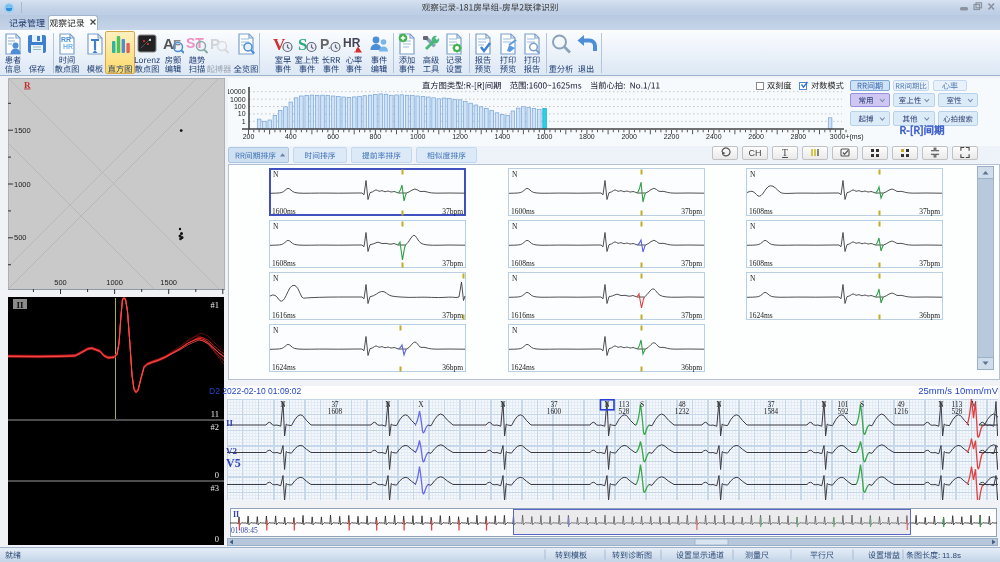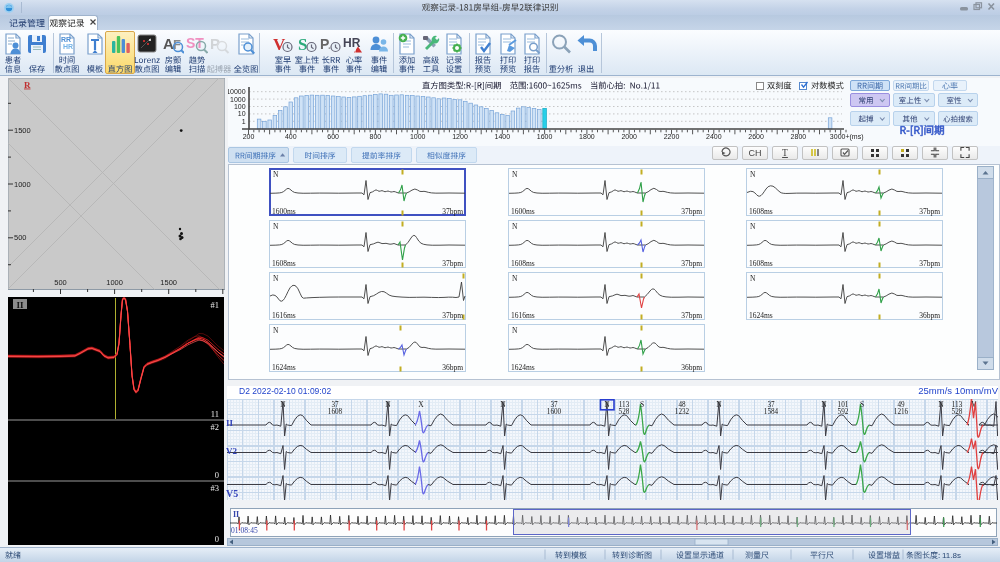--- a/index.html
+++ b/index.html
@@ -953,21 +953,21 @@
     <text x="194" y="46" font-size="7.5" fill="#222" text-anchor="end" font-family="Liberation Serif">36bpm</text>
   </svg>
 <div class="abs" style="left:977px;top:166px;width:17px;height:204px;background:#b8c8dd;border:1px solid #a0b4cc"></div>
 <svg class="abs" style="left:977px;top:166px" width="17" height="204">
     <rect x="0.5" y="0.5" width="16" height="12" fill="#cfdcea" stroke="#9ab0c8" stroke-width="1"></rect>
     <path d="M8.5 5 l-3 3.5h6z" fill="#5c7490"></path>
     <rect x="0.5" y="191.5" width="16" height="12" fill="#cfdcea" stroke="#9ab0c8" stroke-width="1"></rect>
     <path d="M8.5 199 l-3 -3.5h6z" fill="#5c7490"></path>
   </svg>
 <div class="abs" style="left:227px;top:386px;width:771px;height:13px;background:#fff"></div>
-<div class="abs" style="left:239px;top:386px;font-size:8.5px;color:#2244cc;font-family:'Liberation Sans'">D2 2022-02-10 01:09:02</div>
+<div class="abs" style="left:209px;top:386px;font-size:8.5px;color:#2244cc;font-family:'Liberation Sans'">D2 2022-02-10 01:09:02</div>
 <div class="abs" style="left:860px;top:385px;width:138px;text-align:right;font-size:9.5px;color:#2244cc">25mm/s 10mm/mV</div>
 <div class="abs" style="left:227px;top:399px;width:771px;height:101px;background:repeating-linear-gradient(to right,#c6d7ea 0,#c6d7ea 1px,transparent 1px,transparent 15.5px),repeating-linear-gradient(to bottom,#c6d7ea 0,#c6d7ea 1px,transparent 1px,transparent 15.5px),repeating-linear-gradient(to right,#e3ecf5 0,#e3ecf5 1px,transparent 1px,transparent 3.1px),repeating-linear-gradient(to bottom,#e3ecf5 0,#e3ecf5 1px,transparent 1px,transparent 3.1px),linear-gradient(#f4f7fc,#f4f7fc)"></div>
 <svg class="abs" style="left:227px;top:399px" width="771" height="101">
     <path d="M0 26.0 L39.0 26.0 Q42.5 20.6 45.5 26.0 Q48.0 26.5 50.0 26.0 L53.8 27.2 L56.0 2.5 L57.6 37.0 L59.2 25.0 L60.5 26.0 L64.5 26.6 Q71.0 13.0 75.5 16.5 Q79.5 22.0 84.0 26.0 L144.0 26.0 Q147.5 20.6 150.5 26.0 Q153.0 26.5 155.0 26.0 L158.8 27.2 L161.0 2.5 L162.6 37.0 L164.2 25.0 L165.5 26.0 L169.5 26.6 Q176.0 13.0 180.5 16.5 Q184.5 22.0 189.0 26.0 L188.0 26.0 M201.0 26.0 L204.0 26.8 Q211.5 11.5 216.0 16.0 Q220.0 21.5 226.0 26.0 L259.0 26.0 Q262.5 20.6 265.5 26.0 Q268.0 26.5 270.0 26.0 L273.8 27.2 L276.0 2.5 L277.6 37.0 L279.2 25.0 L280.5 26.0 L284.5 26.6 Q291.0 13.0 295.5 16.5 Q299.5 22.0 304.0 26.0 L363.0 26.0 Q366.5 20.6 369.5 26.0 Q372.0 26.5 374.0 26.0 L377.8 27.2 L380.0 2.5 L381.6 37.0 L383.2 25.0 L384.5 26.0 L388.5 26.6 Q395.0 13.0 399.5 16.5 Q403.5 22.0 408.0 26.0 L409.0 26.0 M422.0 26.0 L425.0 26.8 Q432.5 11.5 437.0 16.0 Q441.0 21.5 447.0 26.0 L475.0 26.0 Q478.5 20.6 481.5 26.0 Q484.0 26.5 486.0 26.0 L489.8 27.2 L492.0 2.5 L493.6 37.0 L495.2 25.0 L496.5 26.0 L500.5 26.6 Q507.0 13.0 511.5 16.5 Q515.5 22.0 520.0 26.0 L580.0 26.0 Q583.5 20.6 586.5 26.0 Q589.0 26.5 591.0 26.0 L594.8 27.2 L597.0 2.5 L598.6 37.0 L600.2 25.0 L601.5 26.0 L605.5 26.6 Q612.0 13.0 616.5 16.5 Q620.5 22.0 625.0 26.0 L629.0 26.0 M642.0 26.0 L645.0 26.8 Q652.5 11.5 657.0 16.0 Q661.0 21.5 667.0 26.0 L697.0 26.0 Q700.5 20.6 703.5 26.0 Q706.0 26.5 708.0 26.0 L711.8 27.2 L714.0 2.5 L715.6 37.0 L717.2 25.0 L718.5 26.0 L722.5 26.6 Q729.0 13.0 733.5 16.5 Q737.5 22.0 742.0 26.0 L741.0 26.0 M754.0 26.0 L757.0 26.8 Q764.5 11.5 769.0 16.0 Q773.0 21.5 779.0 26.0 L752.0 26.0 Q755.5 20.6 758.5 26.0 Q761.0 26.5 763.0 26.0 L766.8 27.2 L769.0 2.5 L770.6 37.0 L772.2 25.0 L773.5 26.0 L777.5 26.6 Q784.0 13.0 788.5 16.5 Q792.5 22.0 797.0 26.0 L771 26.0" fill="none" stroke="#3c3c44" stroke-width="1"></path>
     <path d="M188.0 26.0 Q190.5 23.9 192.5 12.0 Q194.0 19.0 195.5 32.0 Q196.5 36.0 198.0 31.0 Q199.5 27.0 201.0 26.0" fill="none" stroke="#6a6ae8" stroke-width="1.3"></path>
     <path d="M409.0 26.0 Q411.5 22.9 413.5 5.0 Q415.0 15.5 416.5 33.2 Q417.5 38.0 419.0 32.0 Q420.5 27.2 422.0 26.0" fill="none" stroke="#3aa848" stroke-width="1.3"></path>
     <path d="M629.0 26.0 Q631.5 22.9 633.5 5.0 Q635.0 15.5 636.5 33.2 Q637.5 38.0 639.0 32.0 Q640.5 27.2 642.0 26.0" fill="none" stroke="#3aa848" stroke-width="1.3"></path>
     <path d="M740.0 26.0 Q742.5 20.6 744.5 -1.0 L746.5 19.2 L748.5 3.1 L750.5 36.5 Q751.5 41.0 753.0 33.5 Q754.5 27.5 756.0 26.0" fill="none" stroke="#e04040" stroke-width="1.3"></path>
     <path d="M0 53.5 L39.0 53.5 Q42.5 49.0 45.5 53.5 Q48.0 54.0 50.0 53.5 L53.8 54.7 L56.0 46.5 L57.6 70.5 L59.2 52.5 L60.5 53.5 L64.5 54.1 Q71.0 44.4 75.5 46.9 Q79.5 50.7 84.0 53.5 L144.0 53.5 Q147.5 49.0 150.5 53.5 Q153.0 54.0 155.0 53.5 L158.8 54.7 L161.0 46.5 L162.6 70.5 L164.2 52.5 L165.5 53.5 L169.5 54.1 Q176.0 44.4 180.5 46.9 Q184.5 50.7 189.0 53.5 L188.0 53.5 M201.0 53.5 L204.0 54.3 Q211.5 43.4 216.0 46.5 Q220.0 50.4 226.0 53.5 L259.0 53.5 Q262.5 49.0 265.5 53.5 Q268.0 54.0 270.0 53.5 L273.8 54.7 L276.0 46.5 L277.6 70.5 L279.2 52.5 L280.5 53.5 L284.5 54.1 Q291.0 44.4 295.5 46.9 Q299.5 50.7 304.0 53.5 L363.0 53.5 Q366.5 49.0 369.5 53.5 Q372.0 54.0 374.0 53.5 L377.8 54.7 L380.0 46.5 L381.6 70.5 L383.2 52.5 L384.5 53.5 L388.5 54.1 Q395.0 44.4 399.5 46.9 Q403.5 50.7 408.0 53.5 L409.0 53.5 M422.0 53.5 L425.0 54.3 Q432.5 43.4 437.0 46.5 Q441.0 50.4 447.0 53.5 L475.0 53.5 Q478.5 49.0 481.5 53.5 Q484.0 54.0 486.0 53.5 L489.8 54.7 L492.0 46.5 L493.6 70.5 L495.2 52.5 L496.5 53.5 L500.5 54.1 Q507.0 44.4 511.5 46.9 Q515.5 50.7 520.0 53.5 L580.0 53.5 Q583.5 49.0 586.5 53.5 Q589.0 54.0 591.0 53.5 L594.8 54.7 L597.0 46.5 L598.6 70.5 L600.2 52.5 L601.5 53.5 L605.5 54.1 Q612.0 44.4 616.5 46.9 Q620.5 50.7 625.0 53.5 L629.0 53.5 M642.0 53.5 L645.0 54.3 Q652.5 43.4 657.0 46.5 Q661.0 50.4 667.0 53.5 L697.0 53.5 Q700.5 49.0 703.5 53.5 Q706.0 54.0 708.0 53.5 L711.8 54.7 L714.0 46.5 L715.6 70.5 L717.2 52.5 L718.5 53.5 L722.5 54.1 Q729.0 44.4 733.5 46.9 Q737.5 50.7 742.0 53.5 L741.0 53.5 M754.0 53.5 L757.0 54.3 Q764.5 43.4 769.0 46.5 Q773.0 50.4 779.0 53.5 L752.0 53.5 Q755.5 49.0 758.5 53.5 Q761.0 54.0 763.0 53.5 L766.8 54.7 L769.0 46.5 L770.6 70.5 L772.2 52.5 L773.5 53.5 L777.5 54.1 Q784.0 44.4 788.5 46.9 Q792.5 50.7 797.0 53.5 L771 53.5" fill="none" stroke="#3c3c44" stroke-width="1"></path>
     <path d="M188.0 53.5 Q190.5 51.7 192.5 41.5 Q194.0 47.5 195.5 60.7 Q196.5 65.5 198.0 59.5 Q199.5 54.7 201.0 53.5" fill="none" stroke="#6a6ae8" stroke-width="1.3"></path>
@@ -1003,21 +1003,21 @@
     <text x="544" y="15" font-size="7.2" fill="#222" text-anchor="middle" font-family="Liberation Serif">1584</text>
     <text x="616" y="7.5" font-size="7.2" fill="#222" text-anchor="middle" font-family="Liberation Serif">101</text>
     <text x="616" y="15" font-size="7.2" fill="#222" text-anchor="middle" font-family="Liberation Serif">592</text>
     <text x="674" y="7.5" font-size="7.2" fill="#222" text-anchor="middle" font-family="Liberation Serif">49</text>
     <text x="674" y="15" font-size="7.2" fill="#222" text-anchor="middle" font-family="Liberation Serif">1216</text>
     <text x="730" y="7.5" font-size="7.2" fill="#222" text-anchor="middle" font-family="Liberation Serif">113</text>
     <text x="730" y="15" font-size="7.2" fill="#222" text-anchor="middle" font-family="Liberation Serif">528</text>
   </svg>
 <div class="abs" style="left:226px;top:418px;font-size:9px;font-weight:bold;color:#3344bb;font-family:'Liberation Serif'">II</div>
 <div class="abs" style="left:226px;top:446px;font-size:9px;font-weight:bold;color:#3344bb;font-family:'Liberation Serif'">V2</div>
-<div class="abs" style="left:226px;top:488px;font-size:10px;font-weight:bold;color:#3344bb;font-family:'Liberation Serif'">V5</div>
+<div class="abs" style="left:226px;top:456px;font-size:12px;font-weight:bold;color:#3344bb;font-family:'Liberation Serif'">V5</div>
 <div class="abs" style="left:230px;top:508px;width:767px;height:29px;background:#fdfdfd;border:1px solid #8fa3b8"></div>
 <svg class="abs" style="left:230px;top:508px" width="767" height="29">
     <path d="M0 15.0 L7.0 15.0 L8.3 15.8 L9.0 8.9 L9.8 16.8 Q11.8 13.4 13.5 15.0 L16.1 15.0 L17.4 15.8 L18.1 8.1 L18.9 16.8 Q20.9 13.4 22.6 15.0 L25.3 15.0 L26.6 15.8 L27.3 8.6 L28.1 16.8 Q30.1 13.4 31.8 15.0 L34.4 15.0 L35.7 15.8 L36.4 8.0 L37.2 16.8 Q39.2 13.4 40.9 15.0 L43.6 15.0 L44.9 15.8 L45.6 7.9 L46.4 16.8 Q48.4 13.4 50.1 15.0 L52.7 15.0 L54.0 15.8 L54.7 9.3 L55.5 16.8 Q57.5 13.4 59.2 15.0 L61.9 15.0 L63.2 15.8 L63.9 9.5 L64.7 16.8 Q66.7 13.4 68.4 15.0 L71.0 15.0 L72.3 15.8 L73.0 7.4 L73.8 16.8 Q75.8 13.4 77.5 15.0 L80.2 15.0 L81.5 15.8 L82.2 8.9 L83.0 16.8 Q85.0 13.4 86.7 15.0 L89.4 15.0 L90.7 15.8 L91.4 8.9 L92.2 16.8 Q94.2 13.4 95.9 15.0 L98.5 15.0 L99.8 15.8 L100.5 7.0 L101.3 16.8 Q103.3 13.4 105.0 15.0 L107.7 15.0 L109.0 15.8 L109.7 8.3 L110.5 16.8 Q112.5 13.4 114.2 15.0 L116.8 15.0 L118.1 15.8 L118.8 7.4 L119.6 16.8 Q121.6 13.4 123.3 15.0 L126.0 15.0 L127.3 15.8 L128.0 8.3 L128.8 16.8 Q130.8 13.4 132.5 15.0 L135.1 15.0 L136.4 15.8 L137.1 7.9 L137.9 16.8 Q139.9 13.4 141.6 15.0 L144.3 15.0 L145.6 15.8 L146.3 9.1 L147.1 16.8 Q149.1 13.4 150.8 15.0 L153.4 15.0 L154.7 15.8 L155.4 7.9 L156.2 16.8 Q158.2 13.4 159.9 15.0 L162.6 15.0 L163.9 15.8 L164.6 7.3 L165.4 16.8 Q167.4 13.4 169.1 15.0 L171.7 15.0 L173.0 15.8 L173.7 8.2 L174.5 16.8 Q176.5 13.4 178.2 15.0 L180.9 15.0 L182.2 15.8 L182.9 7.6 L183.7 16.8 Q185.7 13.4 187.4 15.0 L190.0 15.0 L191.3 15.8 L192.0 7.8 L192.8 16.8 Q194.8 13.4 196.5 15.0 L199.2 15.0 L200.5 15.8 L201.2 9.3 L202.0 16.8 Q204.0 13.4 205.7 15.0 L208.3 15.0 L209.6 15.8 L210.3 7.6 L211.1 16.8 Q213.1 13.4 214.8 15.0 L217.5 15.0 L218.8 15.8 L219.5 8.0 L220.3 16.8 Q222.3 13.4 224.0 15.0 L226.6 15.0 L227.9 15.8 L228.6 8.7 L229.4 16.8 Q231.4 13.4 233.1 15.0 L235.8 15.0 L237.1 15.8 L237.8 9.4 L238.6 16.8 Q240.6 13.4 242.3 15.0 L244.9 15.0 L246.2 15.8 L246.9 7.3 L247.7 16.8 Q249.7 13.4 251.4 15.0 L254.1 15.0 L255.4 15.8 L256.1 8.3 L256.9 16.8 Q258.9 13.4 260.6 15.0 L263.2 15.0 L264.5 15.8 L265.2 7.7 L266.0 16.8 Q268.0 13.4 269.7 15.0 L272.4 15.0 L273.7 15.8 L274.4 7.3 L275.2 16.8 Q277.2 13.4 278.9 15.0 L281.5 15.0 L282.8 15.8 L283.5 7.7 L284.3 16.8 Q286.3 13.4 288.0 15.0 L290.6 15.0 L291.9 15.8 L292.6 7.2 L293.4 16.8 Q295.4 13.4 297.1 15.0 L299.8 15.0 L301.1 15.8 L301.8 8.5 L302.6 16.8 Q304.6 13.4 306.3 15.0 L308.9 15.0 L310.2 15.8 L310.9 7.5 L311.7 16.8 Q313.7 13.4 315.4 15.0 L318.1 15.0 L319.4 15.8 L320.1 8.4 L320.9 16.8 Q322.9 13.4 324.6 15.0 L327.2 15.0 L328.5 15.8 L329.2 7.2 L330.0 16.8 Q332.0 13.4 333.7 15.0 L336.4 15.0 L337.7 15.8 L338.4 7.3 L339.2 16.8 Q341.2 13.4 342.9 15.0 L345.5 15.0 L346.8 15.8 L347.5 9.3 L348.3 16.8 Q350.3 13.4 352.0 15.0 L354.7 15.0 L356.0 15.8 L356.7 9.2 L357.5 16.8 Q359.5 13.4 361.2 15.0 L363.8 15.0 L365.1 15.8 L365.8 9.0 L366.6 16.8 Q368.6 13.4 370.3 15.0 L373.0 15.0 L374.3 15.8 L375.0 7.1 L375.8 16.8 Q377.8 13.4 379.5 15.0 L382.1 15.0 L383.4 15.8 L384.1 8.4 L384.9 16.8 Q386.9 13.4 388.6 15.0 L391.3 15.0 L392.6 15.8 L393.3 7.9 L394.1 16.8 Q396.1 13.4 397.8 15.0 L400.4 15.0 L401.7 15.8 L402.4 8.7 L403.2 16.8 Q405.2 13.4 406.9 15.0 L409.6 15.0 L410.9 15.8 L411.6 8.2 L412.4 16.8 Q414.4 13.4 416.1 15.0 L418.7 15.0 L420.0 15.8 L420.7 8.5 L421.5 16.8 Q423.5 13.4 425.2 15.0 L427.9 15.0 L429.2 15.8 L429.9 8.6 L430.7 16.8 Q432.7 13.4 434.4 15.0 L437.0 15.0 L438.3 15.8 L439.0 8.0 L439.8 16.8 Q441.8 13.4 443.5 15.0 L446.2 15.0 L447.5 15.8 L448.2 8.0 L449.0 16.8 Q451.0 13.4 452.7 15.0 L455.3 15.0 L456.6 15.8 L457.3 7.2 L458.1 16.8 Q460.1 13.4 461.8 15.0 L464.5 15.0 L465.8 15.8 L466.5 7.8 L467.3 16.8 Q469.3 13.4 471.0 15.0 L473.6 15.0 L474.9 15.8 L475.6 7.2 L476.4 16.8 Q478.4 13.4 480.1 15.0 L482.8 15.0 L484.1 15.8 L484.8 7.4 L485.6 16.8 Q487.6 13.4 489.3 15.0 L491.9 15.0 L493.2 15.8 L493.9 7.0 L494.7 16.8 Q496.7 13.4 498.4 15.0 L501.1 15.0 L502.4 15.8 L503.1 7.8 L503.9 16.8 Q505.9 13.4 507.6 15.0 L510.2 15.0 L511.5 15.8 L512.2 9.1 L513.0 16.8 Q515.0 13.4 516.7 15.0 L519.4 15.0 L520.7 15.8 L521.4 7.3 L522.2 16.8 Q524.2 13.4 525.9 15.0 L528.5 15.0 L529.8 15.8 L530.5 7.1 L531.3 16.8 Q533.3 13.4 535.0 15.0 L537.7 15.0 L539.0 15.8 L539.7 7.2 L540.5 16.8 Q542.5 13.4 544.2 15.0 L546.8 15.0 L548.1 15.8 L548.8 8.1 L549.6 16.8 Q551.6 13.4 553.3 15.0 L556.0 15.0 L557.3 15.8 L558.0 7.7 L558.8 16.8 Q560.8 13.4 562.5 15.0 L565.1 15.0 L566.4 15.8 L567.1 9.0 L567.9 16.8 Q569.9 13.4 571.6 15.0 L574.3 15.0 L575.6 15.8 L576.3 7.4 L577.1 16.8 Q579.1 13.4 580.8 15.0 L583.4 15.0 L584.7 15.8 L585.4 8.1 L586.2 16.8 Q588.2 13.4 589.9 15.0 L592.6 15.0 L593.9 15.8 L594.6 8.8 L595.4 16.8 Q597.4 13.4 599.1 15.0 L601.7 15.0 L603.0 15.8 L603.7 9.3 L604.5 16.8 Q606.5 13.4 608.2 15.0 L610.9 15.0 L612.2 15.8 L612.9 7.4 L613.7 16.8 Q615.7 13.4 617.4 15.0 L620.0 15.0 L621.3 15.8 L622.0 7.0 L622.8 16.8 Q624.8 13.4 626.5 15.0 L629.2 15.0 L630.5 15.8 L631.2 9.3 L632.0 16.8 Q634.0 13.4 635.7 15.0 L638.3 15.0 L639.6 15.8 L640.3 7.5 L641.1 16.8 Q643.1 13.4 644.8 15.0 L647.5 15.0 L648.8 15.8 L649.5 8.5 L650.3 16.8 Q652.3 13.4 654.0 15.0 L656.6 15.0 L657.9 15.8 L658.6 9.1 L659.4 16.8 Q661.4 13.4 663.1 15.0 L665.8 15.0 L667.1 15.8 L667.8 8.8 L668.6 16.8 Q670.6 13.4 672.3 15.0 L674.9 15.0 L676.2 15.8 L676.9 7.6 L677.7 16.8 Q679.7 13.4 681.4 15.0 L684.1 15.0 L685.4 15.8 L686.1 7.3 L686.9 16.8 Q688.9 13.4 690.6 15.0 L693.2 15.0 L694.5 15.8 L695.2 9.4 L696.0 16.8 Q698.0 13.4 699.7 15.0 L702.4 15.0 L703.7 15.8 L704.4 8.0 L705.2 16.8 Q707.2 13.4 708.9 15.0 L711.5 15.0 L712.8 15.8 L713.5 9.4 L714.3 16.8 Q716.3 13.4 718.0 15.0 L720.7 15.0 L722.0 15.8 L722.7 7.7 L723.5 16.8 Q725.5 13.4 727.2 15.0 L729.8 15.0 L731.1 15.8 L731.8 8.7 L732.6 16.8 Q734.6 13.4 736.3 15.0 L739.0 15.0 L740.3 15.8 L741.0 7.3 L741.8 16.8 Q743.8 13.4 745.5 15.0 L748.1 15.0 L749.4 15.8 L750.1 7.0 L750.9 16.8 Q752.9 13.4 754.6 15.0 L757.3 15.0 L758.6 15.8 L759.3 8.2 L760.1 16.8 Q762.1 13.4 763.8 15.0 L767 15.0" fill="none" stroke="#222" stroke-width="0.8"></path>
     <path d="M9.4 12.5 V22.5" stroke="#e04545" stroke-width="1.3"></path>
     <path d="M36.8 12.5 V22.5" stroke="#e04545" stroke-width="1.3"></path>
     <path d="M64.3 12.5 V22.5" stroke="#e04545" stroke-width="1.3"></path>
     <path d="M119.2 12.5 V22.5" stroke="#e04545" stroke-width="1.3"></path>
     <path d="M146.7 12.5 V22.5" stroke="#e04545" stroke-width="1.3"></path>
     <path d="M174.1 12.5 V22.5" stroke="#e04545" stroke-width="1.3"></path>
     <path d="M201.6 12.5 V22.5" stroke="#e04545" stroke-width="1.3"></path>

